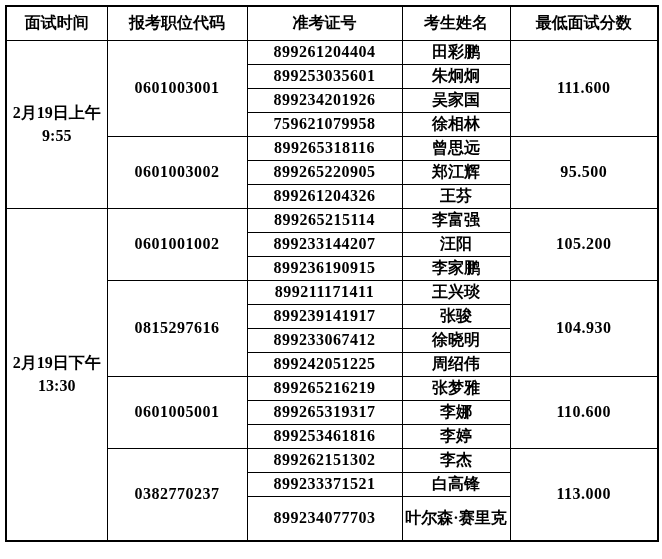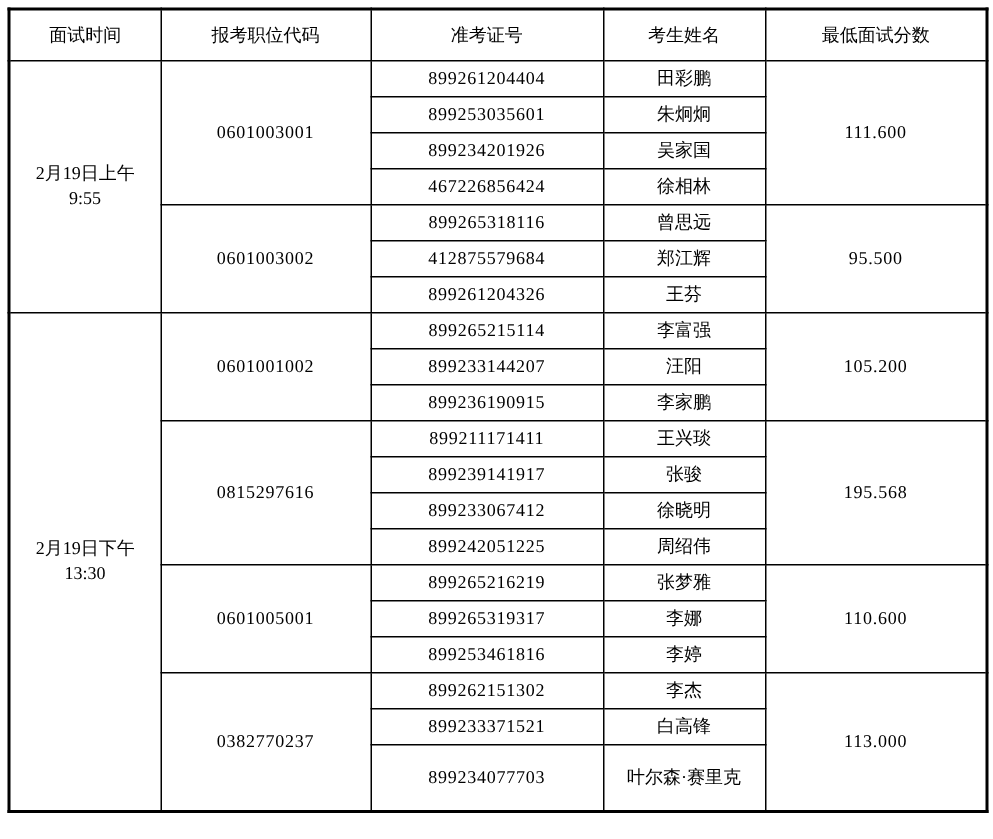--- a/index.html
+++ b/index.html
@@ -19,22 +19,22 @@
     border-collapse: collapse;
     width: 652px;
     table-layout: fixed;
     border: 2px solid #000000;
   }
   .score-table th,
   .score-table td {
     border: 1px solid #000000;
     text-align: center;
     vertical-align: middle;
-    font-size: 12px;
-    font-weight: normal;
+    font-size: 16px;
+    font-weight: bold;
     padding: 0 2px;
     overflow: hidden;
     white-space: nowrap;
   }
   .score-table thead tr { height: 34px; }
   .score-table tbody tr { height: 24px; }
   .score-table tbody tr.tall-row { height: 45px; }
   .time-cell div { line-height: 1.45; }
   .num { letter-spacing: 0.5px; }
 </style>
@@ -72,31 +72,31 @@
     </tr>
     <tr>
       <td class="num">899253035601</td>
       <td>朱炯炯</td>
     </tr>
     <tr>
       <td class="num">899234201926</td>
       <td>吴家国</td>
     </tr>
     <tr>
-      <td class="num">467226856424</td>
+      <td class="num">759621079958</td>
       <td>徐相林</td>
     </tr>
     <tr>
       <td class="num" rowspan="3">0601003002</td>
       <td class="num">899265318116</td>
       <td>曾思远</td>
       <td class="num" rowspan="3">95.500</td>
     </tr>
     <tr>
-      <td class="num">412875579684</td>
+      <td class="num">899265220905</td>
       <td>郑江辉</td>
     </tr>
     <tr>
       <td class="num">899261204326</td>
       <td>王芬</td>
     </tr>
 
     <tr>
       <td class="time-cell" rowspan="13">
         <div>2月19日下午</div>
@@ -112,21 +112,21 @@
       <td>汪阳</td>
     </tr>
     <tr>
       <td class="num">899236190915</td>
       <td>李家鹏</td>
     </tr>
     <tr>
       <td class="num" rowspan="4">0815297616</td>
       <td class="num">899211171411</td>
       <td>王兴琰</td>
-      <td class="num" rowspan="4">195.568</td>
+      <td class="num" rowspan="4">104.930</td>
     </tr>
     <tr>
       <td class="num">899239141917</td>
       <td>张骏</td>
     </tr>
     <tr>
       <td class="num">899233067412</td>
       <td>徐晓明</td>
     </tr>
     <tr>

